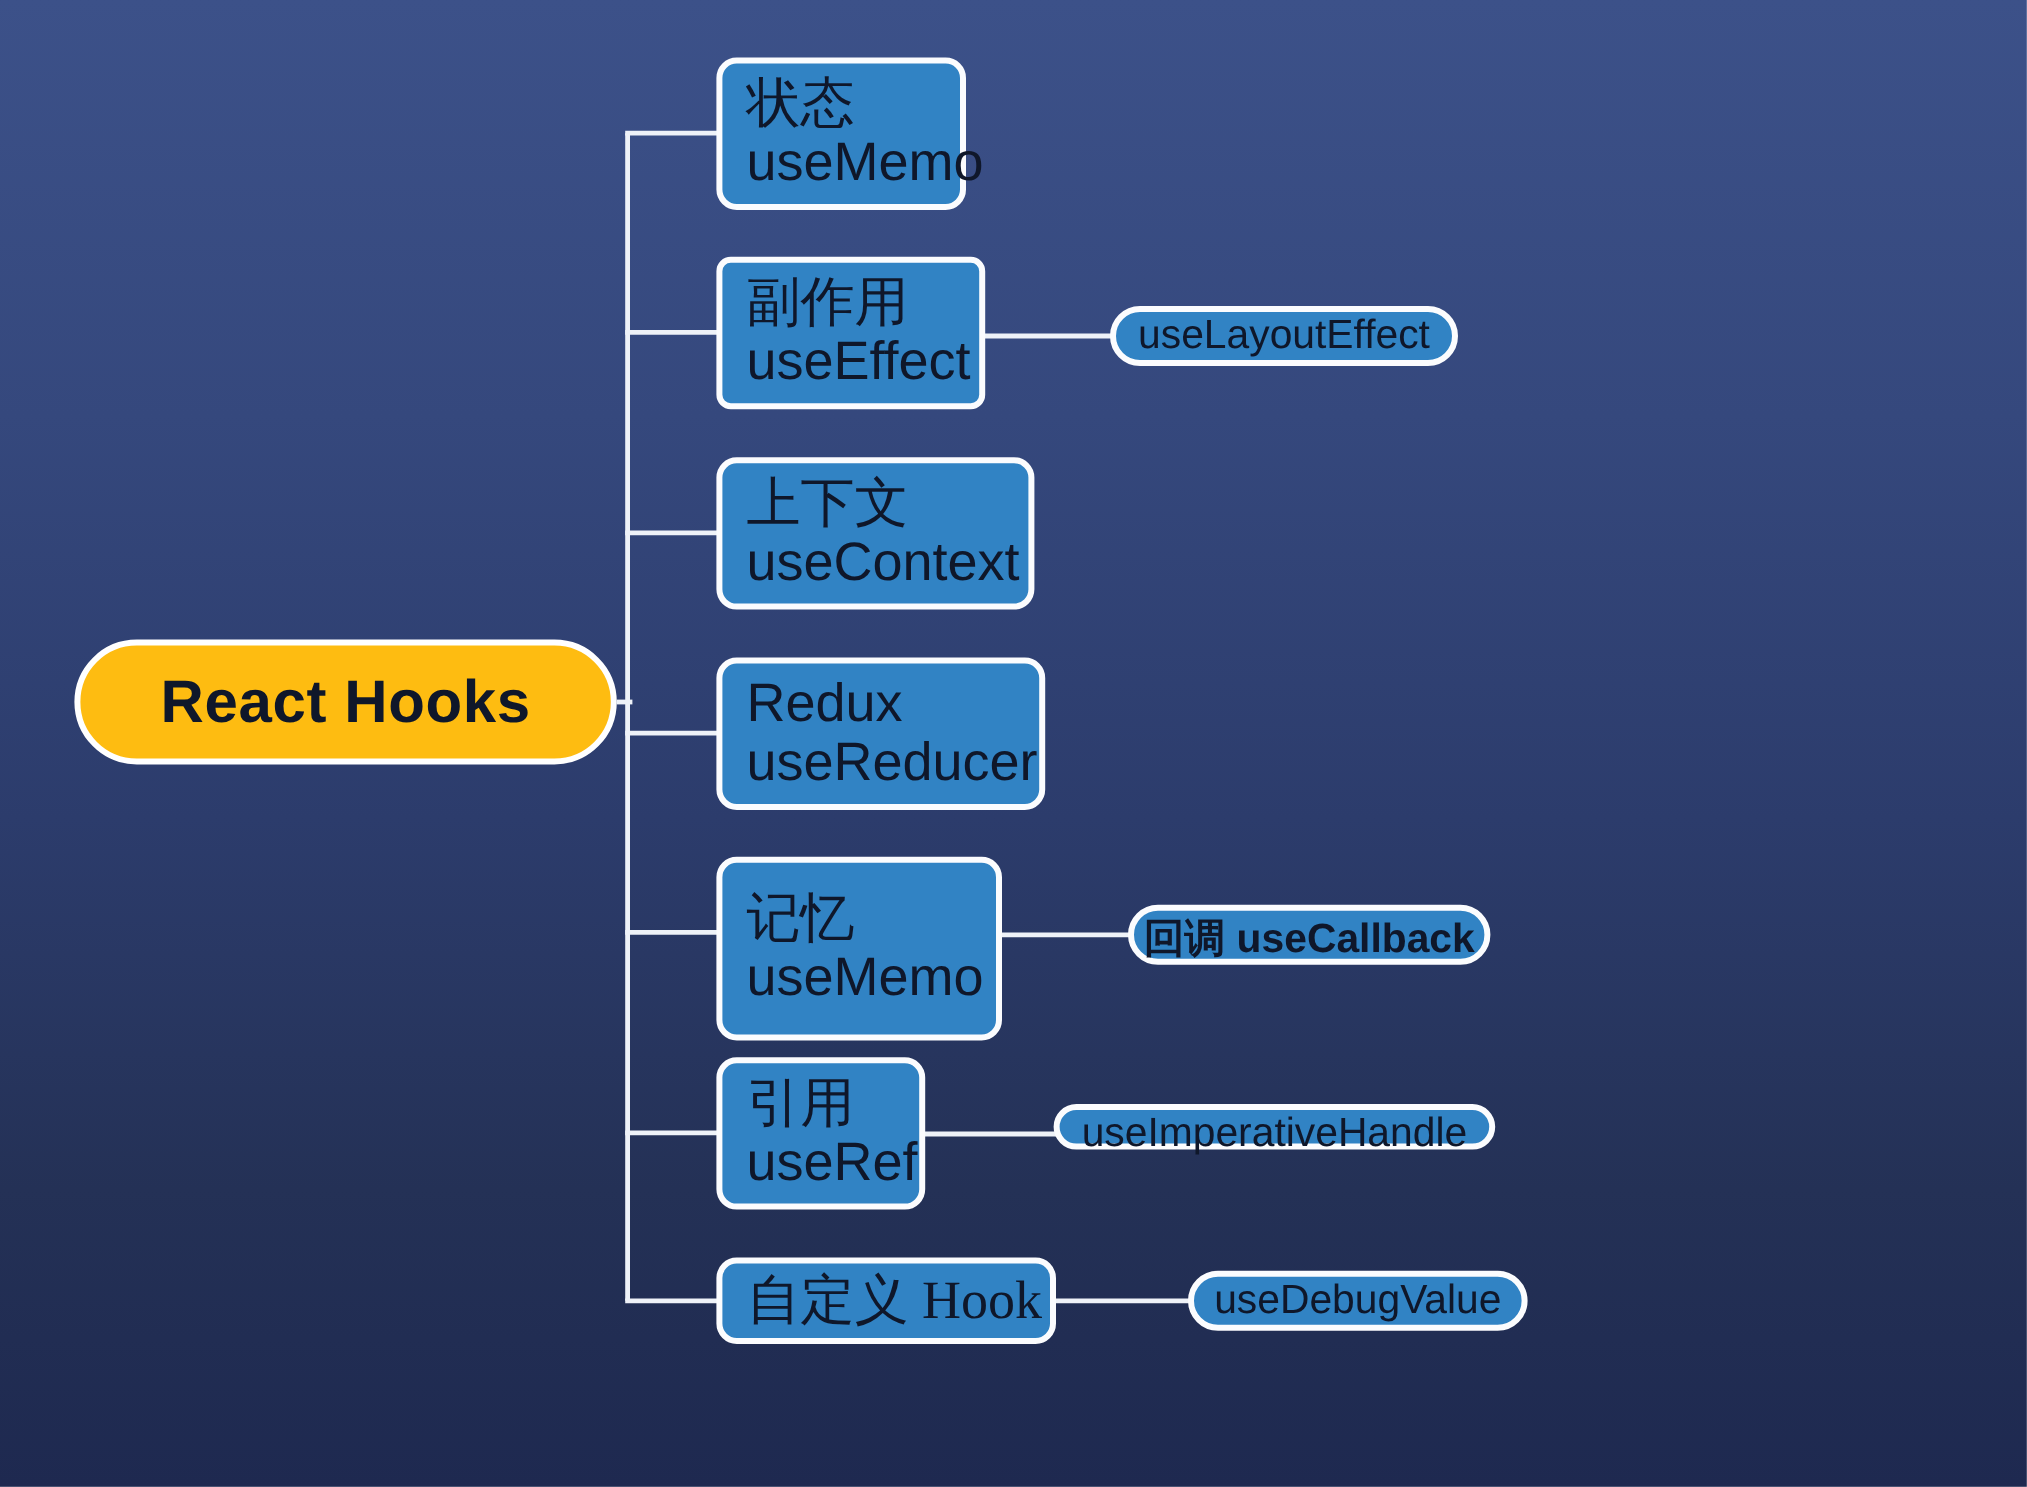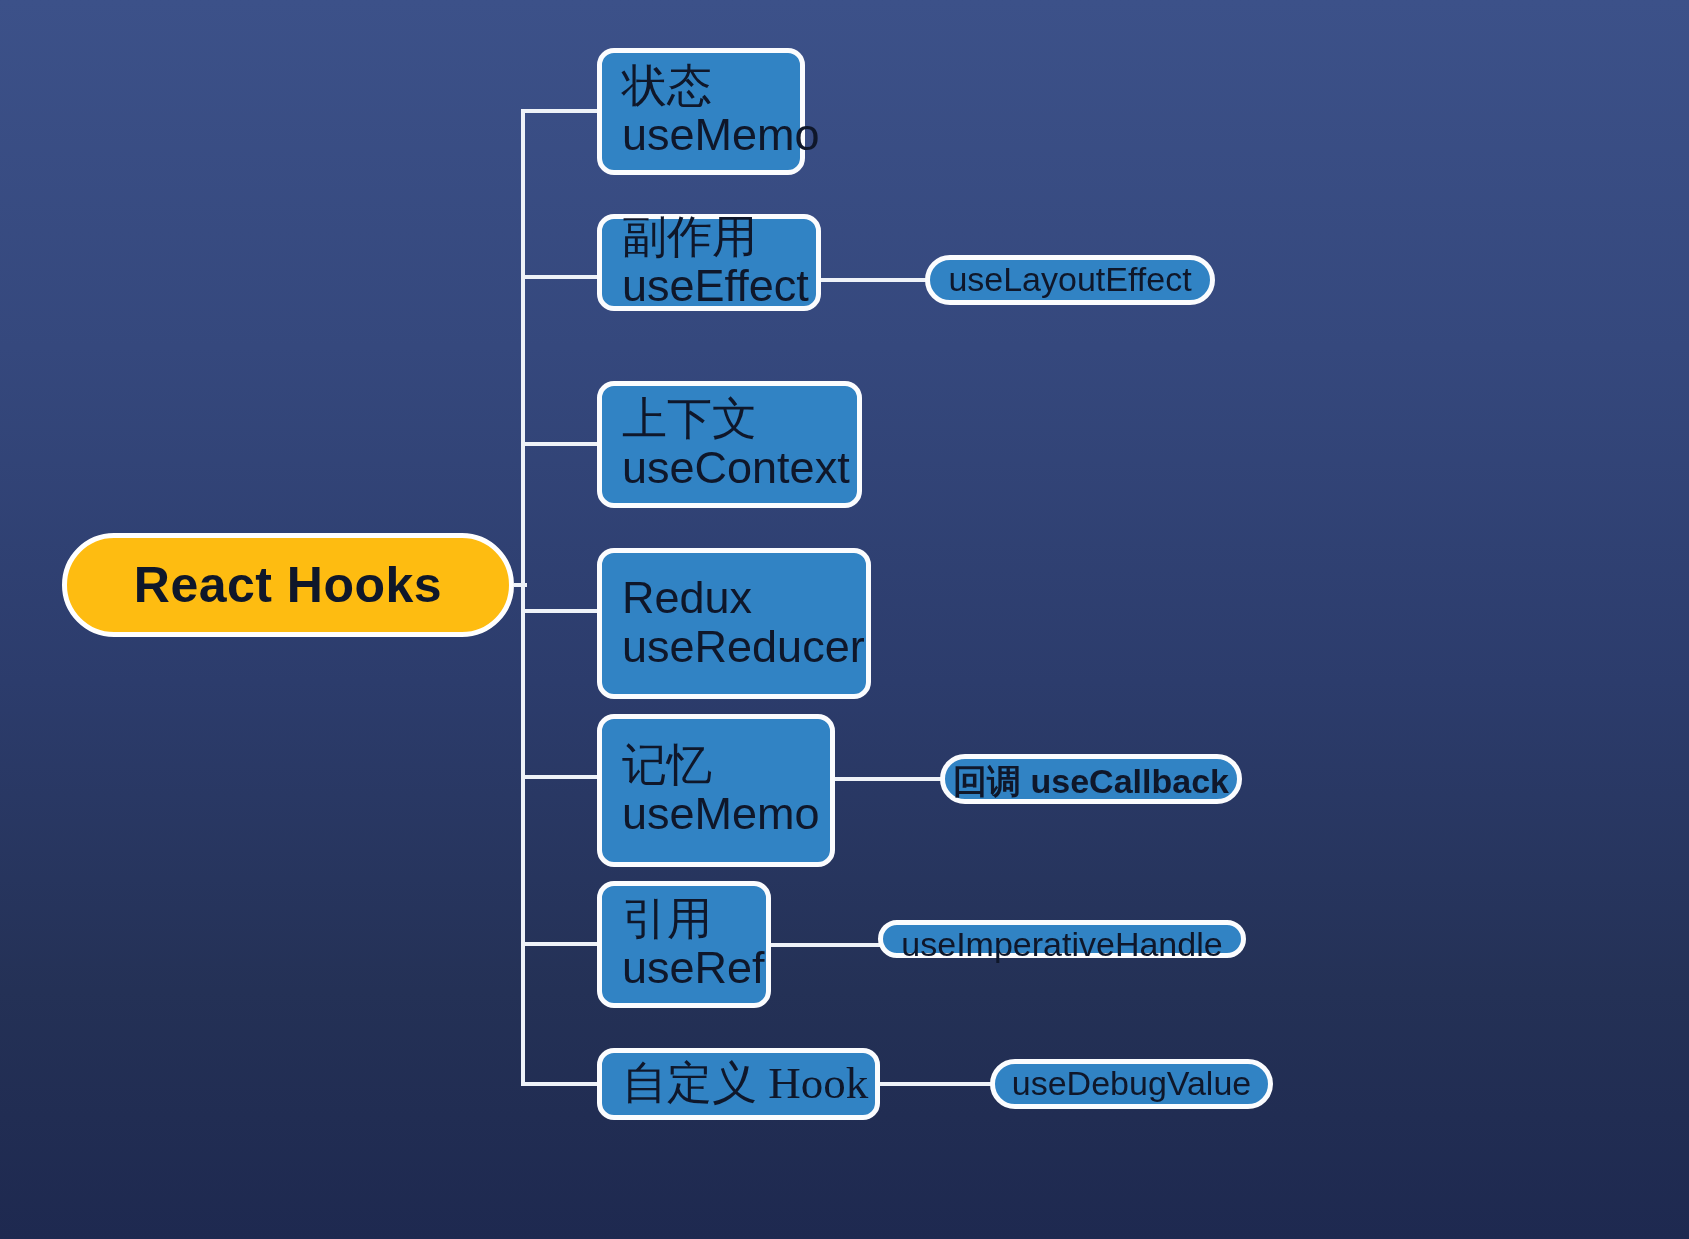--- a/index.html
+++ b/index.html
@@ -111,35 +111,35 @@
 
   <div class="root" style="left:62px; top:533px; width:452px; height:104px;">
     <span>React Hooks</span>
   </div>
 
   <div class="node branch" style="left:597px; top:48px; width:208px; height:127px;">
     <span class="l1">状态</span>
     <span class="l2">useMemo</span>
   </div>
 
-  <div class="node branch" style="left:597px; top:214px; width:224px; height:97px;">
+  <div class="node branch" style="left:597px; top:214px; width:224px; height:127px;border-radius:12px;">
     <span class="l1">副作用</span>
     <span class="l2">useEffect</span>
   </div>
 
   <div class="node leaf" style="left:925px; top:255px; width:290px; height:50px;">
     <span>useLayoutEffect</span>
   </div>
 
   <div class="node branch" style="left:597px; top:381px; width:265px; height:127px;">
     <span class="l1">上下文</span>
     <span class="l2">useContext</span>
   </div>
 
-  <div class="node branch" style="left:597px; top:548px; width:274px; height:151px;">
+  <div class="node branch" style="left:597px; top:548px; width:274px; height:127px;">
     <span class="l1">Redux</span>
     <span class="l2">useReducer</span>
   </div>
 
   <div class="node branch" style="left:597px; top:714px; width:238px; height:153px;">
     <span class="l1">记忆</span>
     <span class="l2">useMemo</span>
   </div>
 
   <div class="node leaf" style="left:940px; top:754px; width:302px; height:50px;font-weight:bold;">

